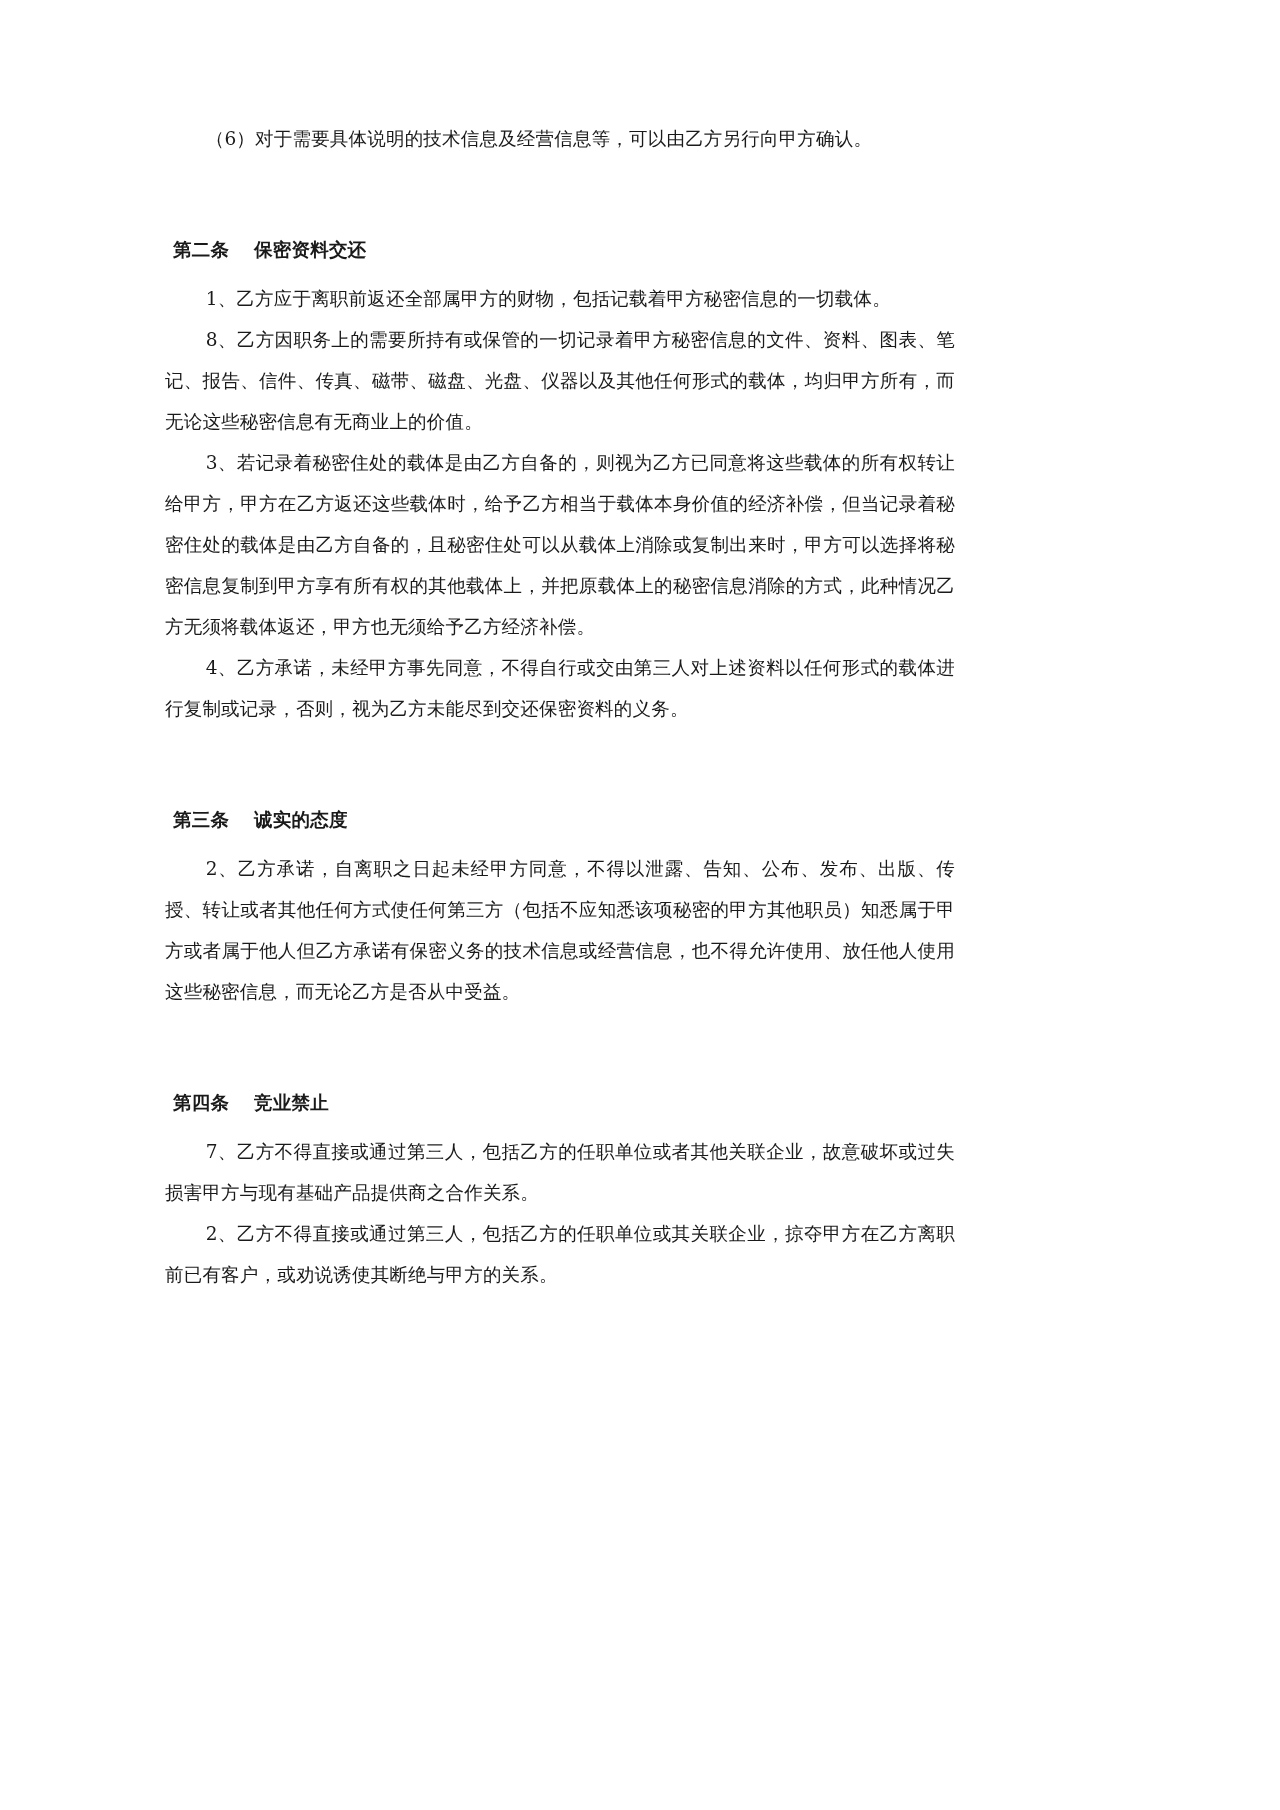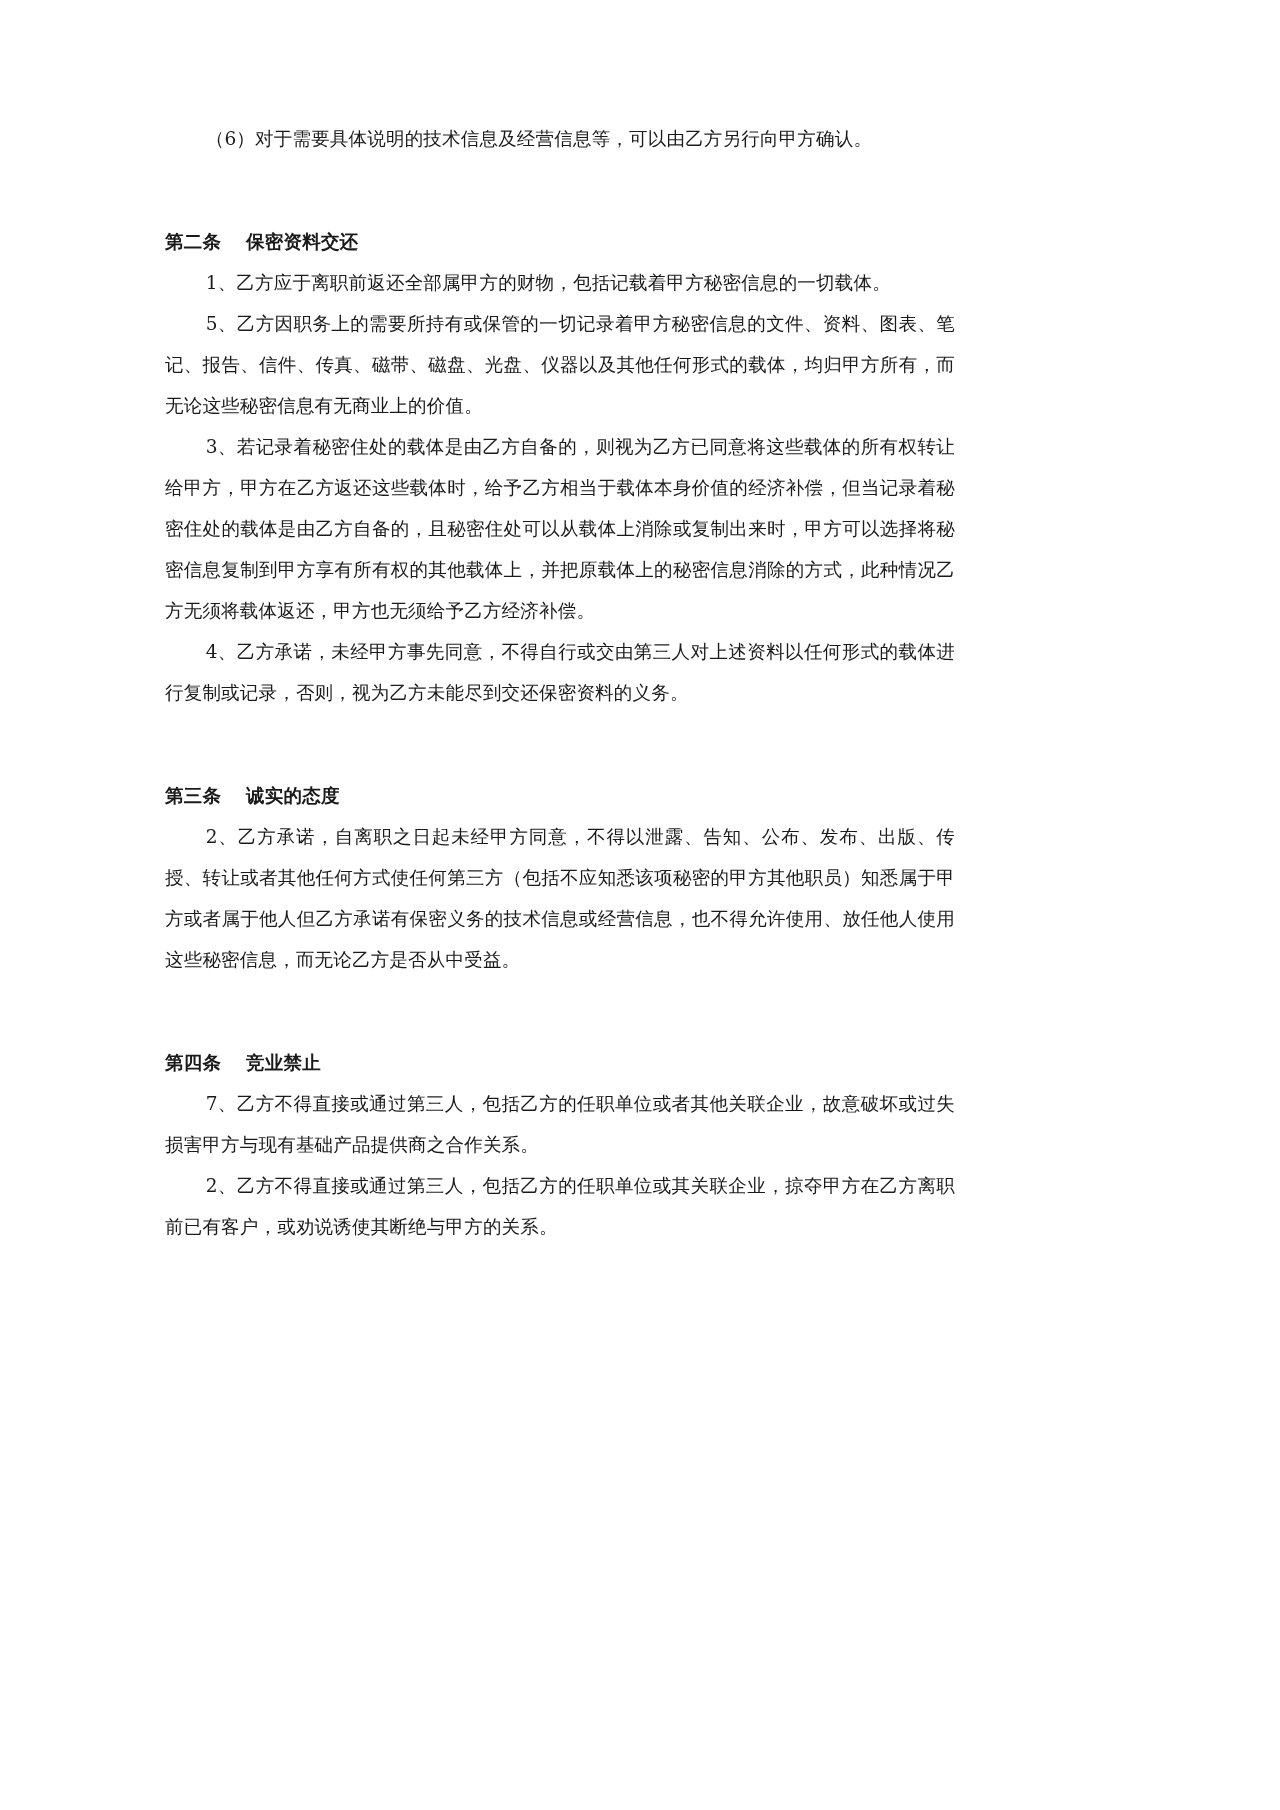--- a/index.html
+++ b/index.html
@@ -36,21 +36,21 @@
     margin: 0;
     word-break: break-all;
   }
   .para.indent {
     text-indent: 2.2em;
   }
   .heading {
     font-size: 18.5px;
     line-height: 41px;
     font-weight: 700;
-    margin: 0;
+    margin: 8px;
     letter-spacing: 0.2px;
   }
   .heading .num {
     margin-right: 1.35em;
   }
   .blank-lg { height: 62px; }
 
   .fill-blank {
     display: inline-block;
     border-bottom: 1.5px solid #1a1a1a;
@@ -82,21 +82,21 @@
     <p class="para indent">（6）对于需要具体说明的技术信息及经营信息等，可以由乙方另行向甲方确认。</p>
 
     <div class="blank-lg"></div>
 
     <p class="heading">
       <span class="num">第二条</span><span>保密资料交还</span>
     </p>
 
     <p class="para indent">1、乙方应于离职前返还全部属甲方的财物，包括记载着甲方秘密信息的一切载体。</p>
 
-    <p class="para indent">5、乙方因职务上的需要所持有或保管的一切记录着甲方秘密信息的文件、资料、图表、笔记、报告、信件、传真、磁带、磁盘、光盘、仪器以及其他任何形式的载体，均归甲方所有，而无论这些秘密信息有无商业上的价值。</p>
+    <p class="para indent">8、乙方因职务上的需要所持有或保管的一切记录着甲方秘密信息的文件、资料、图表、笔记、报告、信件、传真、磁带、磁盘、光盘、仪器以及其他任何形式的载体，均归甲方所有，而无论这些秘密信息有无商业上的价值。</p>
 
     <p class="para indent">3、若记录着秘密住处的载体是由乙方自备的，则视为乙方已同意将这些载体的所有权转让给甲方，甲方在乙方返还这些载体时，给予乙方相当于载体本身价值的经济补偿，但当记录着秘密住处的载体是由乙方自备的，且秘密住处可以从载体上消除或复制出来时，甲方可以选择将秘密信息复制到甲方享有所有权的其他载体上，并把原载体上的秘密信息消除的方式，此种情况乙方无须将载体返还，甲方也无须给予乙方经济补偿。</p>
 
     <p class="para indent">4、乙方承诺，未经甲方事先同意，不得自行或交由第三人对上述资料以任何形式的载体进行复制或记录，否则，视为乙方未能尽到交还保密资料的义务。</p>
 
     <div class="blank-lg"></div>
 
     <p class="heading">
       <span class="num">第三条</span><span>诚实的态度</span>
     </p>

